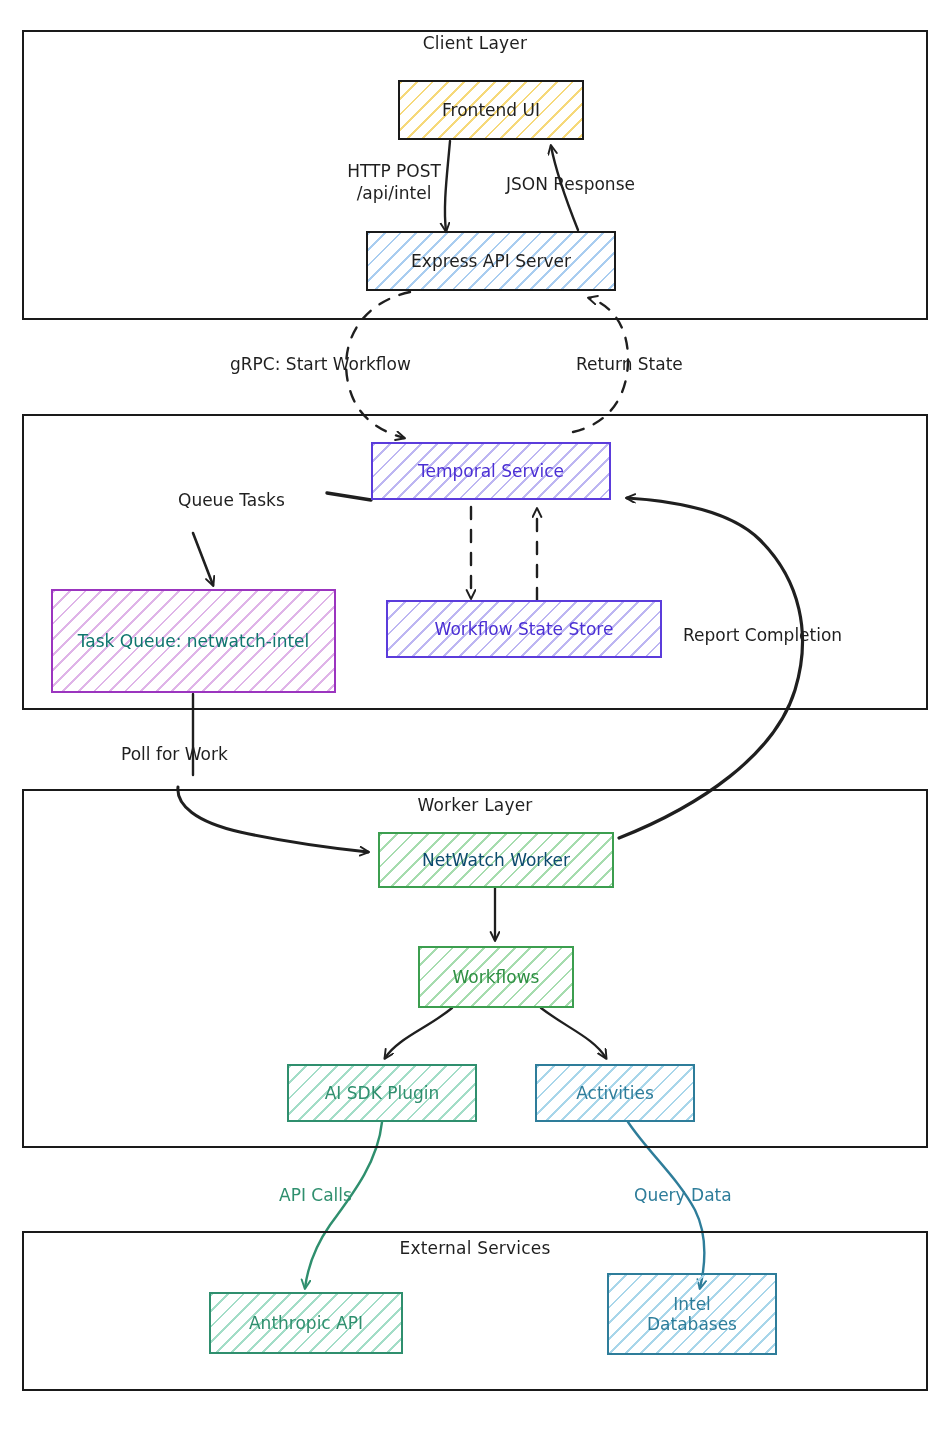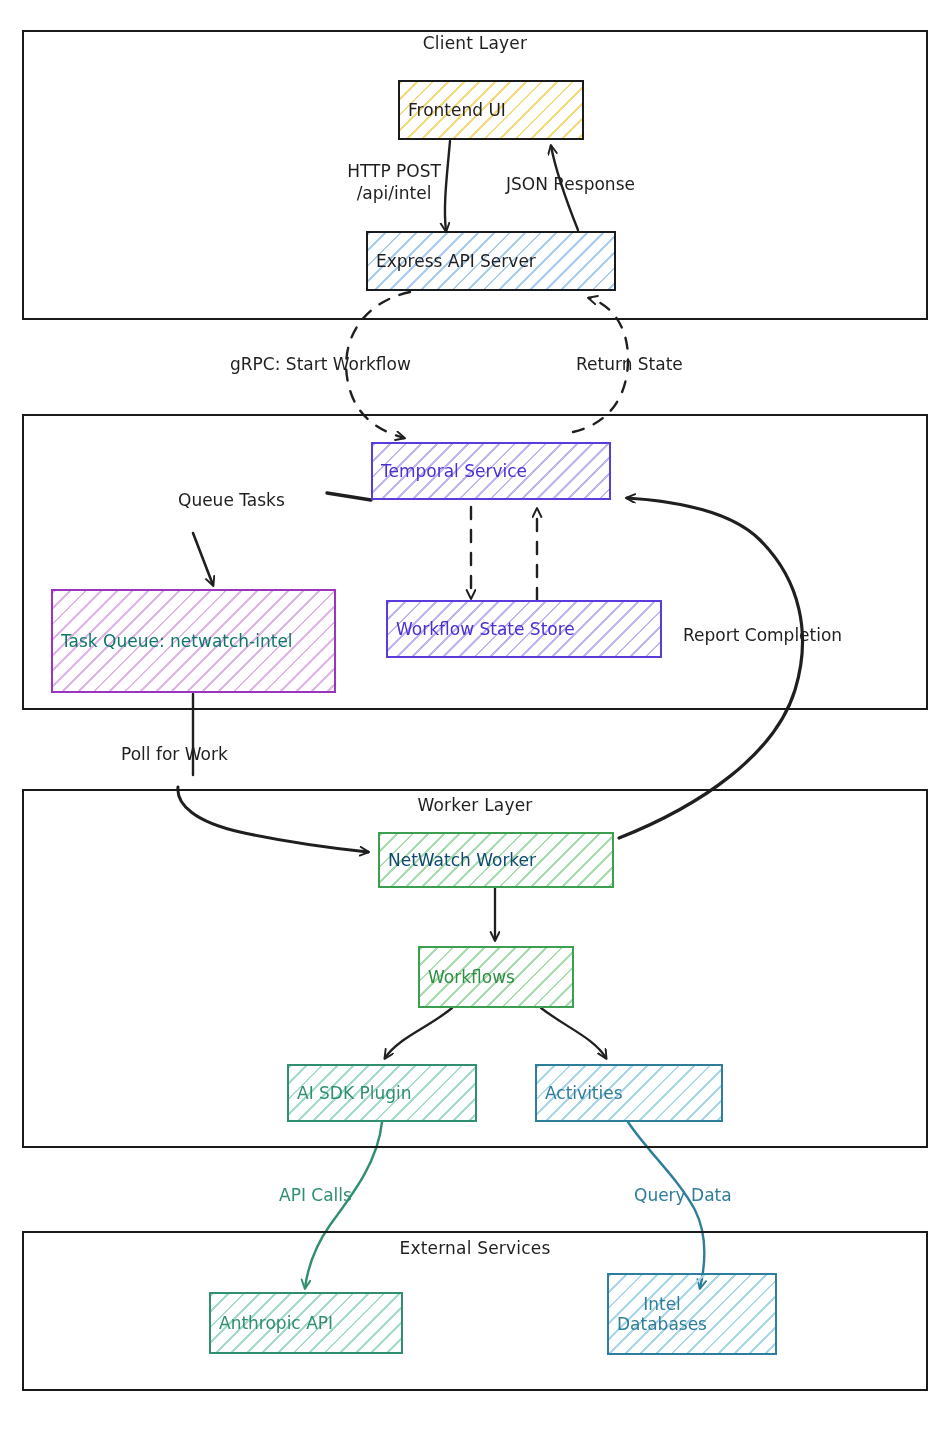--- a/index.html
+++ b/index.html
@@ -24,20 +24,21 @@
     font-size: 17px;
     color: #1f1f1f;
     letter-spacing: 0.2px;
     white-space: nowrap;
   }
 
   .node {
     position: absolute;
     display: flex;
     align-items: center;
+    justify-content: center;
     text-align: center;
     font-size: 17px;
     line-height: 1.18;
     padding: 4px 8px;
     border-width: 2.2px;
     border-style: solid;
     z-index: 3;
     overflow: hidden;
   }
   .node span { position: relative; z-index: 2; }
@@ -205,21 +206,21 @@
   </div>
 
   <div class="node hatch-green" style="left:418px; top:946px; width:156px; height:62px; border-color:#3c9e4f;">
     <span style="color:#2e8f42;">Workflows</span>
   </div>
 
   <div class="node hatch-seagreen" style="left:287px; top:1064px; width:190px; height:58px; border-color:#2f8f6e;">
     <span style="color:#2f8f6e;">AI SDK Plugin</span>
   </div>
 
-  <div class="node hatch-steel" style="left:535px; top:1064px; width:188px; height:58px; border-color:#2e7d9a;">
+  <div class="node hatch-steel" style="left:535px; top:1064px; width:160px; height:58px; border-color:#2e7d9a;">
     <span style="color:#2e7d9a;">Activities</span>
   </div>
 
   <div class="node hatch-seagreen" style="left:209px; top:1292px; width:194px; height:62px; border-color:#2f8f6e;">
     <span style="color:#2f8f6e;">Anthropic API</span>
   </div>
 
   <div class="node hatch-steel" style="left:607px; top:1273px; width:170px; height:82px; border-color:#2e7d9a;">
     <span style="color:#2e7d9a; white-space:pre-line;">Intel
 Databases</span>

